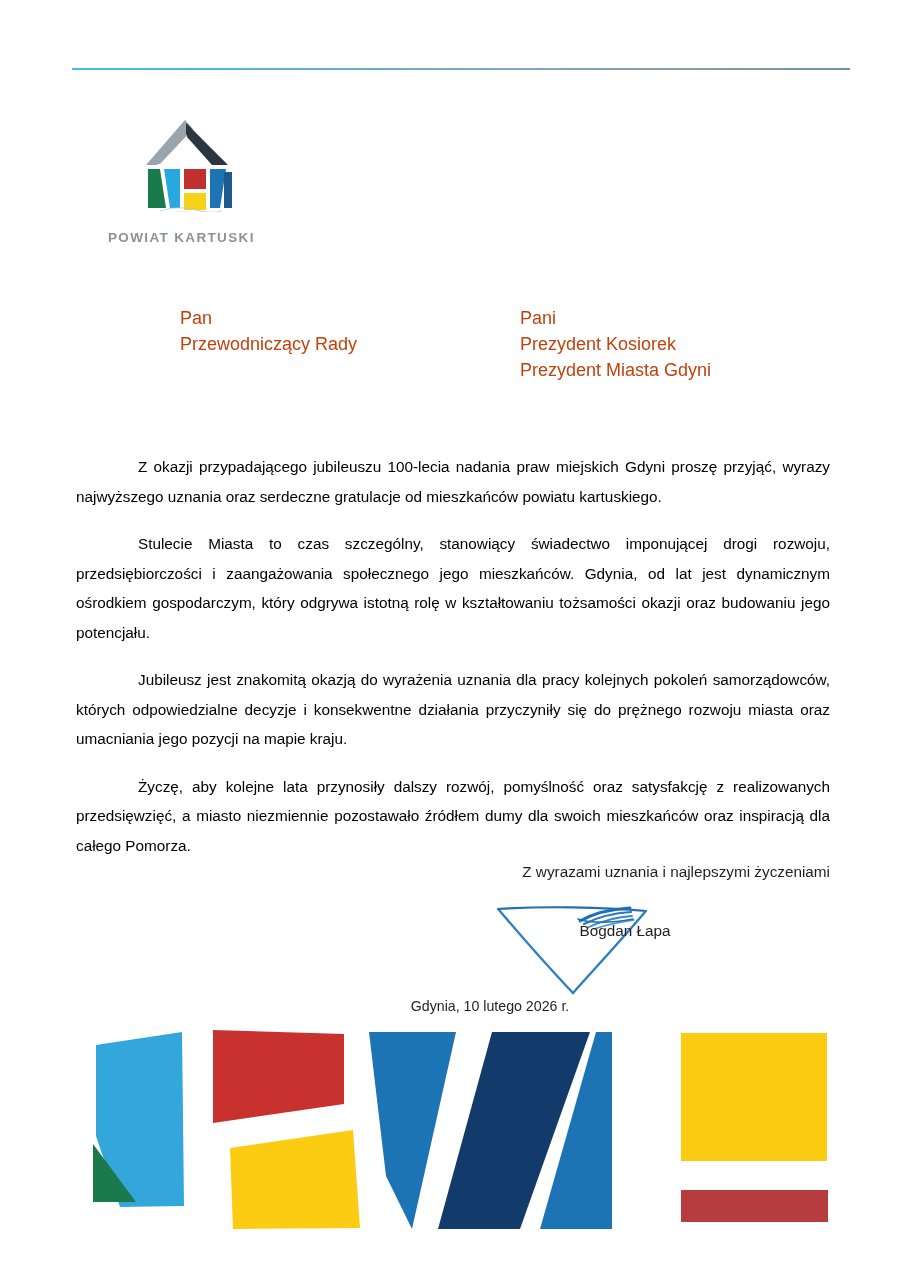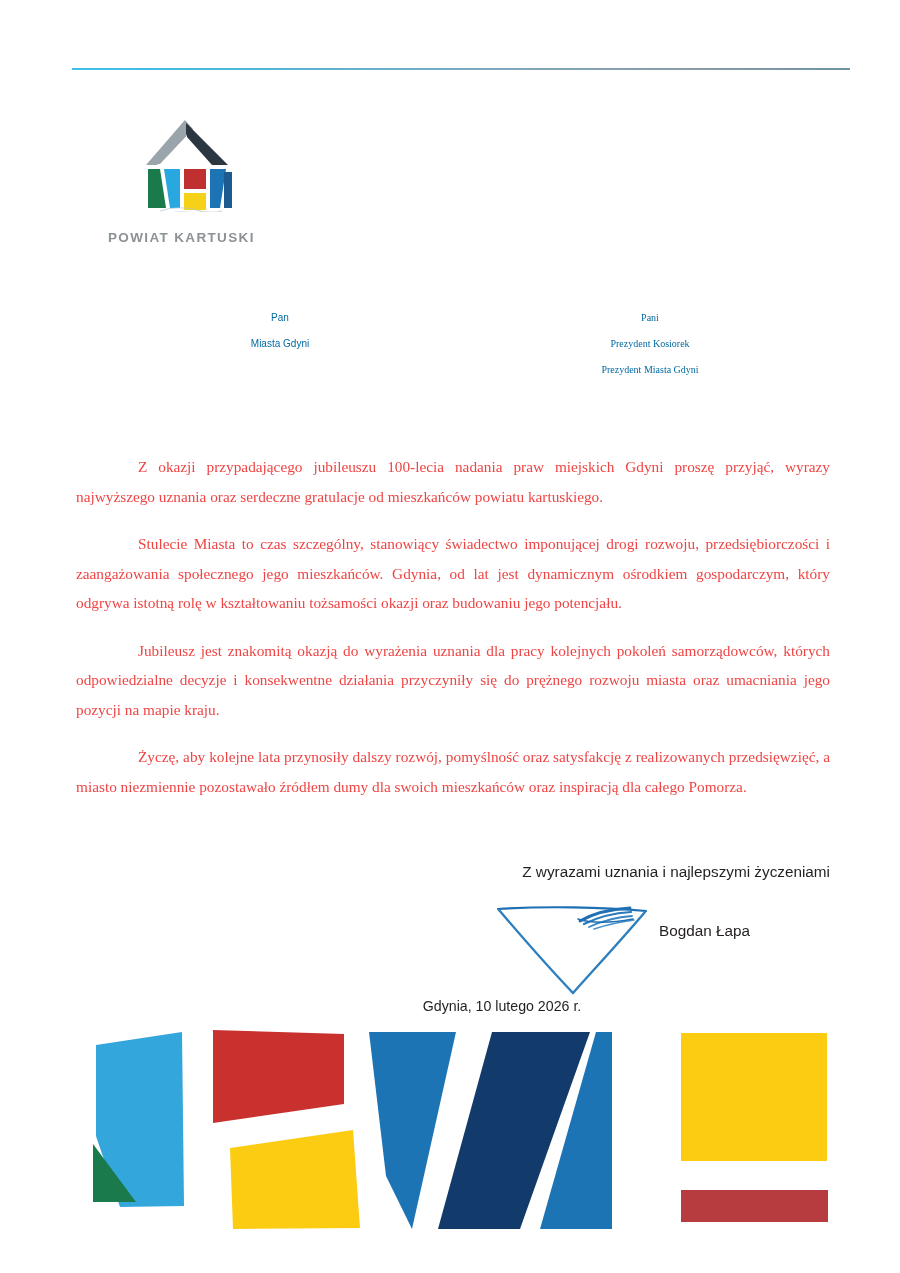--- a/index.html
+++ b/index.html
@@ -22,57 +22,56 @@
   
   .logo-wrap{position:absolute;left:140px;top:112px;width:100px;height:100px;}
   .logo-wrap svg{display:block;}
   .logo-caption{
     position:absolute;left:108px;top:230px;
     font-size:13.5px;font-weight:bold;letter-spacing:1.35px;
     color:#8c9296;white-space:nowrap;
   }
 
   
-  .addr{position:absolute;text-align:center;font-size:10px;line-height:26px;color:#0369a1;}
+  .addr{position:absolute;font-size:18px;line-height:26px;color:#c2410c;}
   .addr-left{left:180px;top:305px;width:200px;}
-  .addr-right{left:520px;top:305px;width:260px;font-family:Liberation Serif, serif;}
+  .addr-right{left:520px;top:305px;width:260px;}
   .addr div{white-space:nowrap;}
 
   
   .body-text{position:absolute;left:76px;top:452px;width:754px;}
   .para{
     text-align:justify;
     text-justify:inter-word;
     font-size:15.3px;
     line-height:29.5px;
     text-indent:62px;
     margin:0 0 18px 0;
-    color:#ef4444;
-    font-family:Liberation Serif, serif;
+    color:#000000;
   }
   .para:last-child{margin-bottom:0;}
 
   
   .closing{
     position:absolute;left:448px;top:863px;width:382px;
     text-align:right;font-size:15.3px;color:#231f20;white-space:nowrap;
   }
 
   
   .sig-block{position:absolute;left:500px;top:905px;width:250px;height:95px;}
   .sig-names{
     position:absolute;left:0;top:14px;width:250px;
     text-align:center;font-size:15.3px;line-height:23px;color:#231f20;
   }
-  .sig-names div{white-space:nowrap;text-align:right;}
+  .sig-names div{white-space:nowrap;}
   .sig-ink{position:absolute;left:-6px;top:-8px;width:250px;height:100px;pointer-events:none;}
 
   
   .date-line{
-    position:absolute;left:342px;top:998px;width:320px;
+    position:absolute;left:330px;top:998px;width:320px;
     text-align:center;font-size:14.2px;color:#231f20;white-space:nowrap;
   }
 
   
   .footer-art{position:absolute;left:0;top:1016px;width:900px;height:225px;}
   .footer-art svg{display:block;}
 </style>
 </head>
 <body>
 
@@ -103,21 +102,21 @@
       <polygon points="84,60 92,60 92,96 84,96" fill="#1d5a8d"></polygon>
 
       <path d="M20,99 q18,-6 36,-1 q14,4 26,1" stroke="#b9c6cf" stroke-width="1.2" fill="none" opacity="0.7"></path>
       <path d="M26,102 q16,-5 32,0 q12,3 22,0" stroke="#cdd7de" stroke-width="1" fill="none" opacity="0.6"></path>
     </svg>
   </div>
   <div class="logo-caption">POWIAT KARTUSKI</div>
 
   <div class="addr addr-left">
     <div>Pan</div>
-    <div>Miasta Gdyni</div>
+    <div>Przewodniczący Rady</div>
   </div>
 
   <div class="addr addr-right">
     <div>Pani</div>
     <div>Prezydent Kosiorek</div>
     <div>Prezydent Miasta Gdyni</div>
   </div>
 
   <div class="body-text">
     <p class="para">Z okazji przypadającego jubileuszu 100-lecia nadania praw miejskich Gdyni proszę przyjąć, wyrazy najwyższego uznania oraz serdeczne gratulacje od mieszkańców powiatu kartuskiego.</p>

